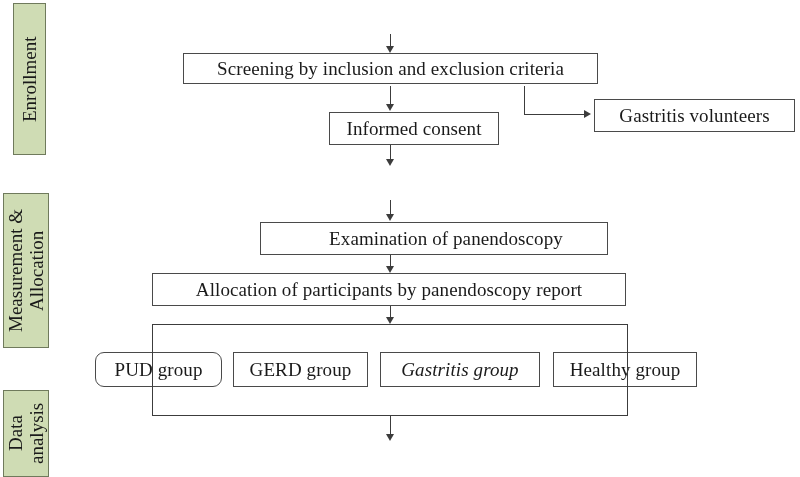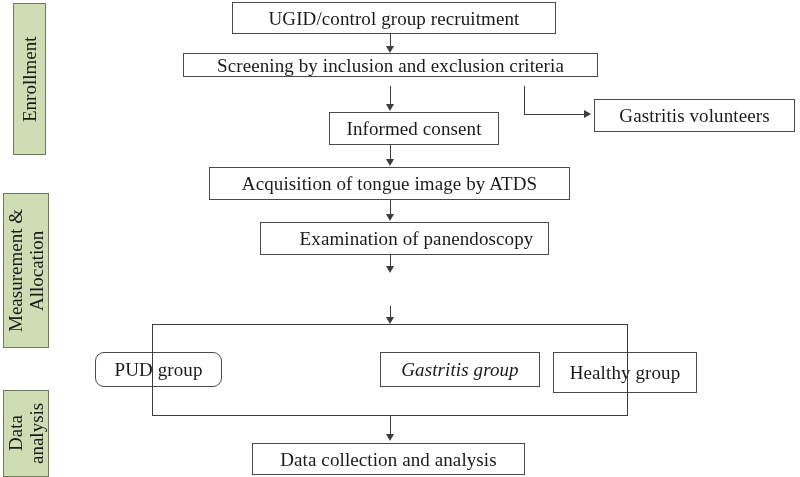--- a/index.html
+++ b/index.html
@@ -74,41 +74,40 @@
 <div id="canvas">
 
   <div class="phase" style="left:13px; top:3px; width:33px; height:152px;">Enrollment</div>
 
   <div class="phase" style="left:3px; top:193px; width:46px; height:155px;">Measurement &amp;
 Allocation</div>
 
   <div class="phase" style="left:3px; top:390px; width:46px; height:87px;">Data
 analysis</div>
 
-  <div class="node" style="left:232px; top:2px; width:324px; height:32px;">UGID/control group recruitment</div>
 
-  <div class="node" style="left:183px; top:53px; width:415px; height:24px;">Screening by inclusion and exclusion criteria</div>
+  <div class="node" style="left:183px; top:53px; width:415px; height:31px;">Screening by inclusion and exclusion criteria</div>
 
   <div class="node" style="left:594px; top:99px; width:201px; height:33px;">Gastritis volunteers</div>
 
   <div class="node" style="left:305px; top:112px; width:170px; height:33px;margin-left:24px;">Informed consent</div>
 
-  <div class="node" style="left:209px; top:167px; width:361px; height:33px;">Acquisition of tongue image by ATDS</div>
 
-  <div class="node" style="left:260px; top:222px; width:289px; height:33px;padding-left:24px;">Examination of panendoscopy</div>
+  <div class="node" style="left:260px; top:222px; width:348px; height:33px;padding-left:24px;">Examination of panendoscopy</div>
 
+  <div class="node" style="left:152px; top:273px; width:474px; height:33px;">Allocation of participants by panendoscopy report</div>
 
   <div class="node" style="left:95px; top:352px; width:127px; height:35px;border-radius:9px;">PUD group</div>
 
+  <div class="node" style="left:233px; top:352px; width:135px; height:35px;">GERD group</div>
 
   <div class="node" style="left:380px; top:352px; width:160px; height:35px;font-style:italic;">Gastritis group</div>
 
-  <div class="node" style="left:553px; top:352px; width:144px; height:41px;">Healthy group</div>
+  <div class="node" style="left:553px; top:352px; width:144px; height:35px;">Healthy group</div>
 
-  <div class="node" style="left:252px; top:443px; width:273px; height:32px;">Data collection and analysis</div>
 
   <div class="line vline" style="left:390px; top:34px; height:13px;"></div>
   <div class="arrow-down" style="left:385.5px; top:46px;"></div>
 
   <div class="line vline" style="left:390px; top:86px; height:19px;"></div>
   <div class="arrow-down" style="left:385.5px; top:104px;"></div>
 
   <div class="line vline" style="left:524px; top:86px; height:29px;"></div>
   <div class="line hline" style="left:524px; top:114px; width:60px;"></div>
   <div class="arrow-right" style="left:584px; top:110px;"></div>

